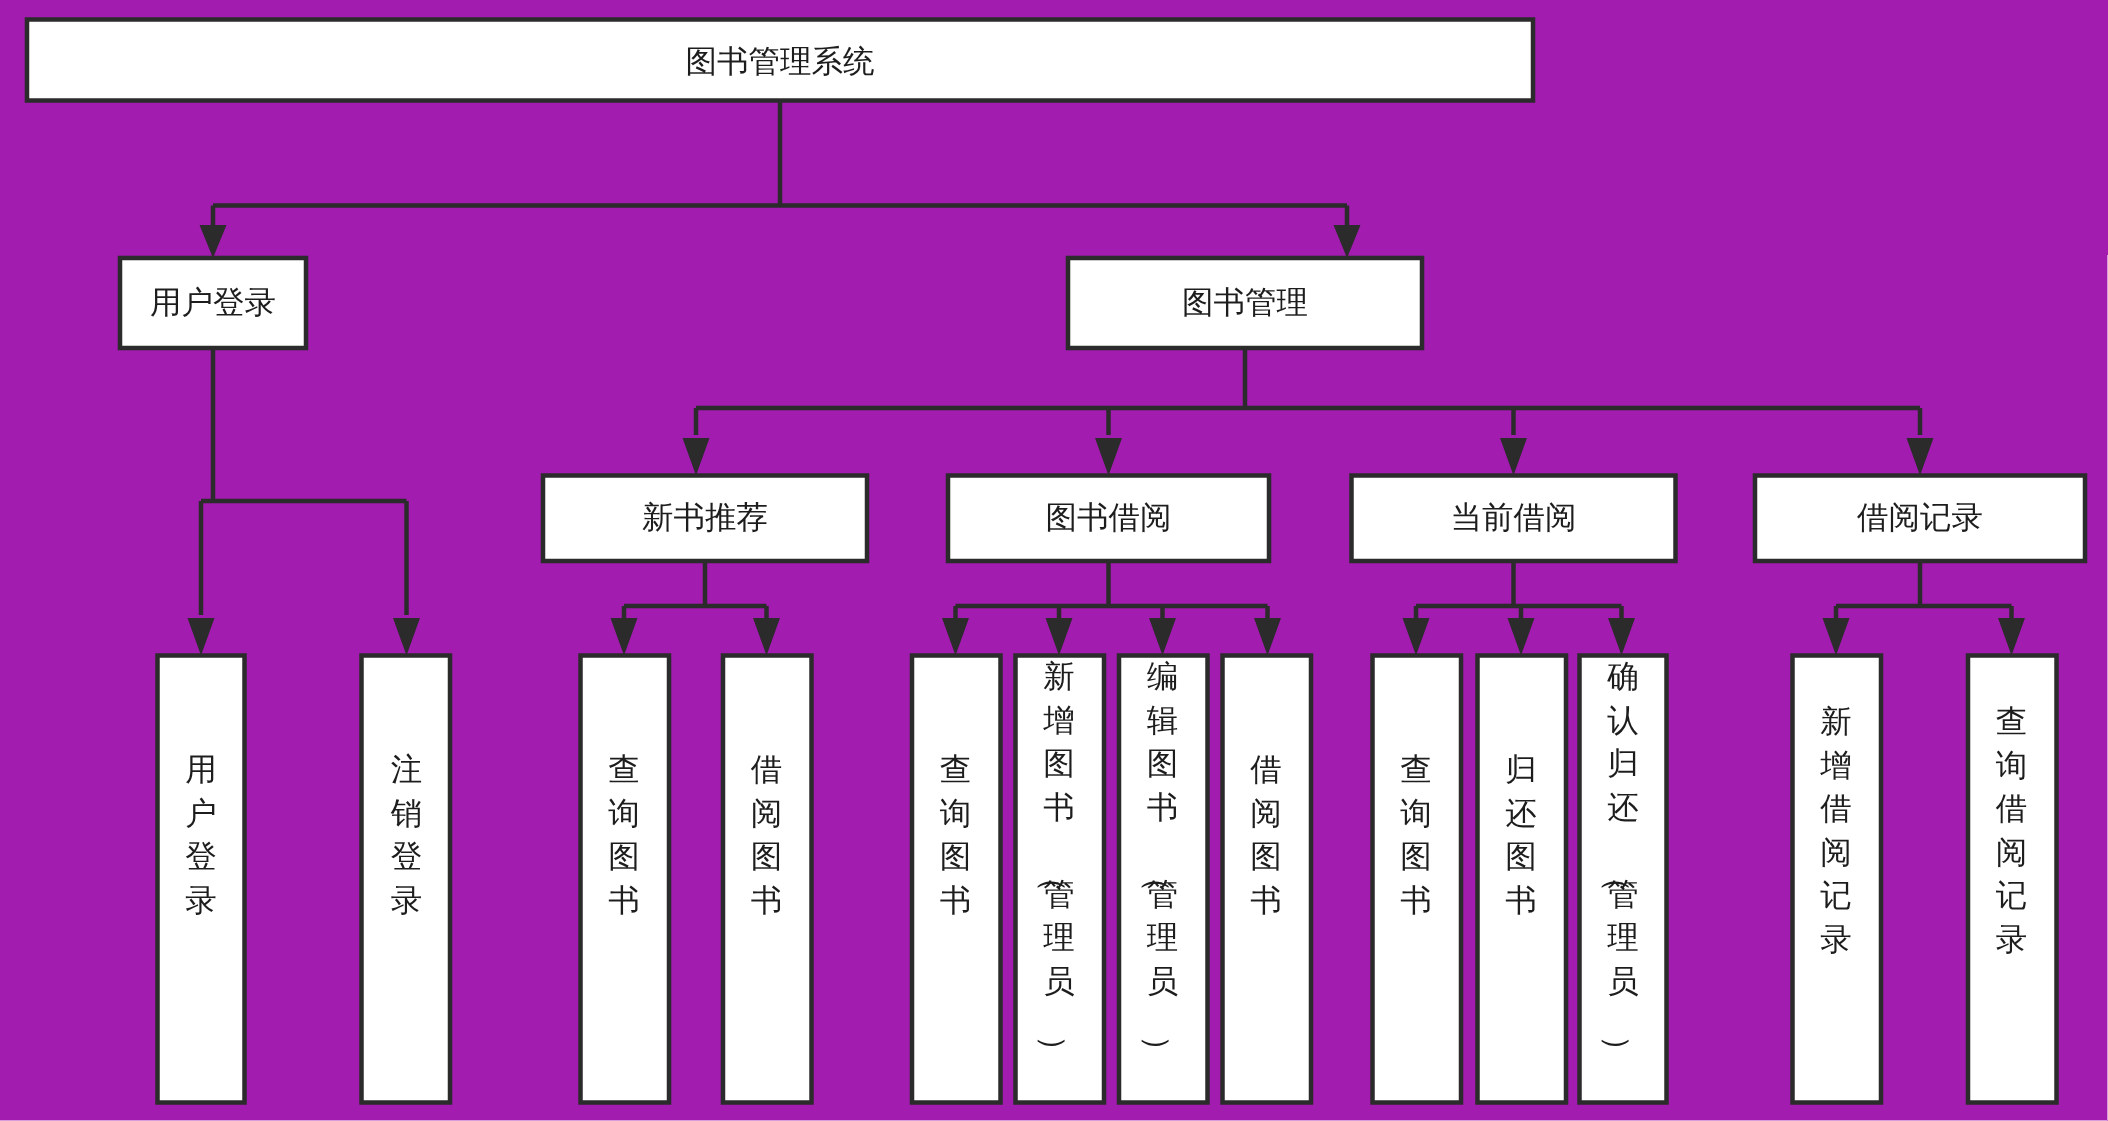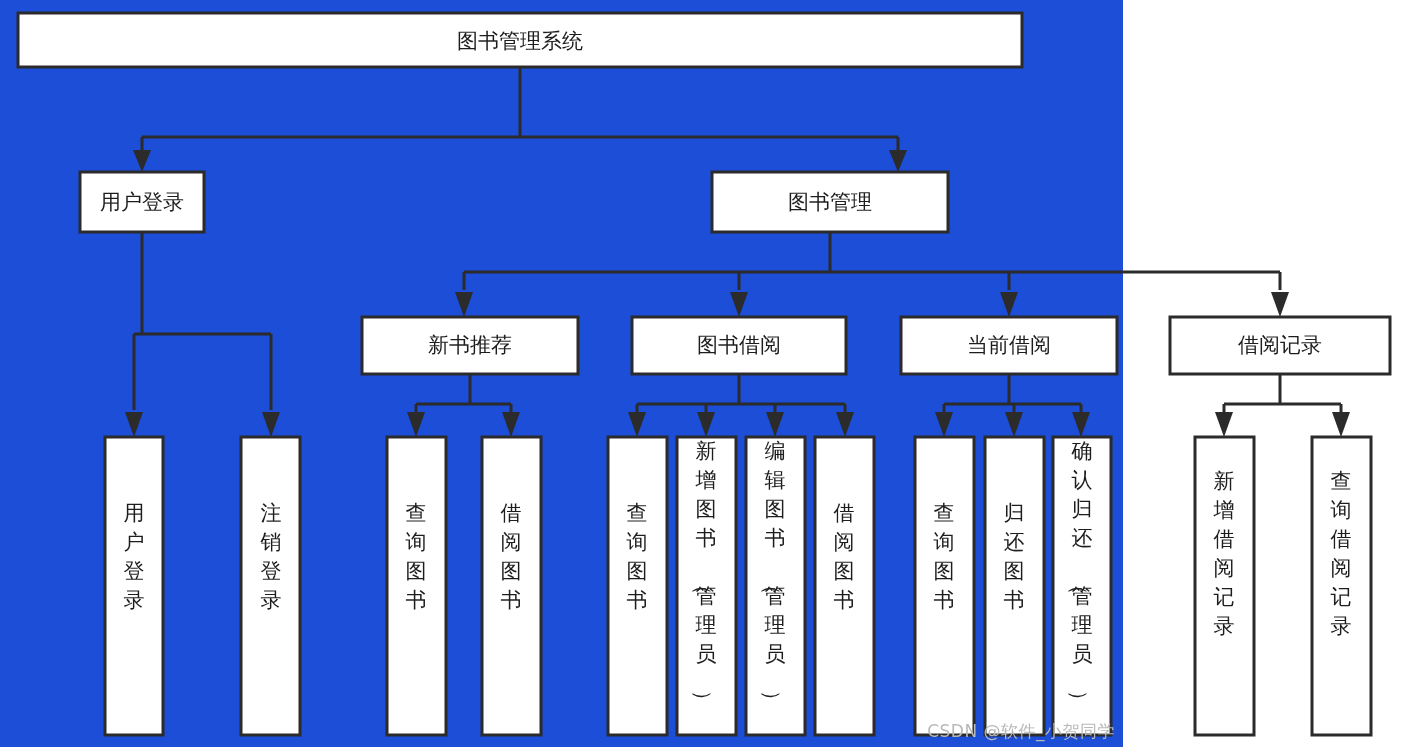--- a/index.html
+++ b/index.html
@@ -8,23 +8,23 @@
     background: #ffffff;
   }
   body {
     width: 1405px;
     height: 747px;
     font-family: "DejaVu Sans", "Liberation Sans", sans-serif;
     overflow: hidden;
   }
   #diagram-root {
     position: relative;
-    width: 1123px;
+    width: 1405px;
     height: 747px;
-    background: #1d4ed8;
+    background: #a21caf;
   }
   svg.flow {
     position: absolute;
     left: 0;
     top: 0;
     width: 1405px;
     height: 747px;
     display: block;
   }
   .node-box {
@@ -242,15 +242,14 @@
       <text class="node-label-v" x="1224" y="488"><tspan x="1224" y="488">新</tspan><tspan x="1224" y="517">增</tspan><tspan x="1224" y="546">借</tspan><tspan x="1224" y="575">阅</tspan><tspan x="1224" y="604">记</tspan><tspan x="1224" y="633">录</tspan></text>
     </g>
 
     <g>
       <rect class="node-box" x="1312" y="437" width="59" height="298"></rect>
       <text class="node-label-v" x="1341" y="488"><tspan x="1341" y="488">查</tspan><tspan x="1341" y="517">询</tspan><tspan x="1341" y="546">借</tspan><tspan x="1341" y="575">阅</tspan><tspan x="1341" y="604">记</tspan><tspan x="1341" y="633">录</tspan></text>
     </g>
 
   </svg>
 
-  <div class="watermark">CSDN @软件_小贺同学</div>
 
 </div>
 
 </body></html>

